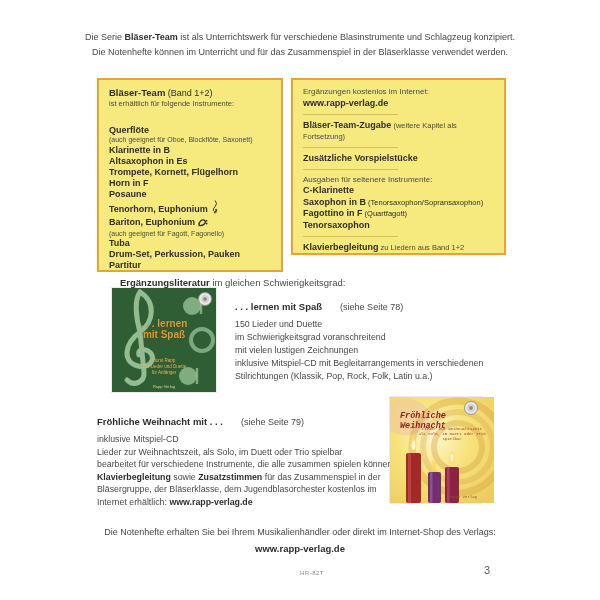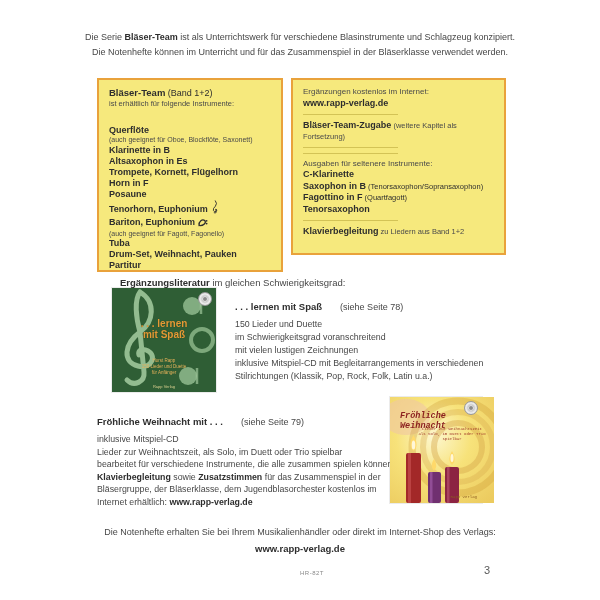--- a/index.html
+++ b/index.html
@@ -112,30 +112,31 @@
     <div class="item"><span>Tenorhorn, Euphonium</span><span class="clef"><svg width="8" height="14" viewBox="0 0 20 36">
             <path d="M11 2 Q17 9 11 16 Q4 22 6 27 Q8 32 13 29 Q17 26 12 23 L13 31 Q13 35 8 33" fill="none" stroke="#2e2e2e" stroke-width="2.4" stroke-linecap="round"></path>
           </svg></span></div>
     <div class="item"><span>Bariton, Euphonium</span><span class="clef"><svg width="10" height="9" viewBox="0 0 18 15">
             <path d="M2 13 C1 5 8 1 12 4 C16 8 9 13 4 13" fill="none" stroke="#2e2e2e" stroke-width="2.4" stroke-linecap="round"></path>
             <circle cx="15.5" cy="4.5" r="1.6" fill="#2e2e2e"></circle>
             <circle cx="15.5" cy="9.5" r="1.6" fill="#2e2e2e"></circle>
           </svg></span></div>
     <div class="note">(auch geeignet für Fagott, Fagonello)</div>
     <div class="item">Tuba</div>
-    <div class="item">Drum-Set, Weihnacht, Pauken</div>
+    <div class="item">Drum-Set, Perkussion, Pauken</div>
     <div class="item">Partitur</div>
   </div>
 
   <div class="ybox right">
     <div class="rb-line">Ergänzungen kostenlos im Internet:</div>
     <div class="rb-bold">www.rapp-verlag.de</div>
     <hr class="rb-div">
     <div class="rb-bold"><span>Bläser-Team-Zugabe</span><span class="light"> (weitere Kapitel als Fortsetzung)</span></div>
     <hr class="rb-div">
+    <div class="rb-bold">Zusätzliche Vorspielstücke</div>
     <hr class="rb-div">
     <div class="rb-line">Ausgaben für seltenere Instrumente:</div>
     <div class="rb-item">C-Klarinette</div>
     <div class="rb-item"><span>Saxophon in B</span><span class="light"> (Tenorsaxophon/Sopransaxophon)</span></div>
     <div class="rb-item"><span>Fagottino in F</span><span class="light"> (Quartfagott)</span></div>
     <div class="rb-item">Tenorsaxophon</div>
     <hr class="rb-div">
     <div class="rb-bold"><span>Klavierbegleitung</span><span class="light"> zu Liedern aus Band 1+2</span></div>
   </div>
 

